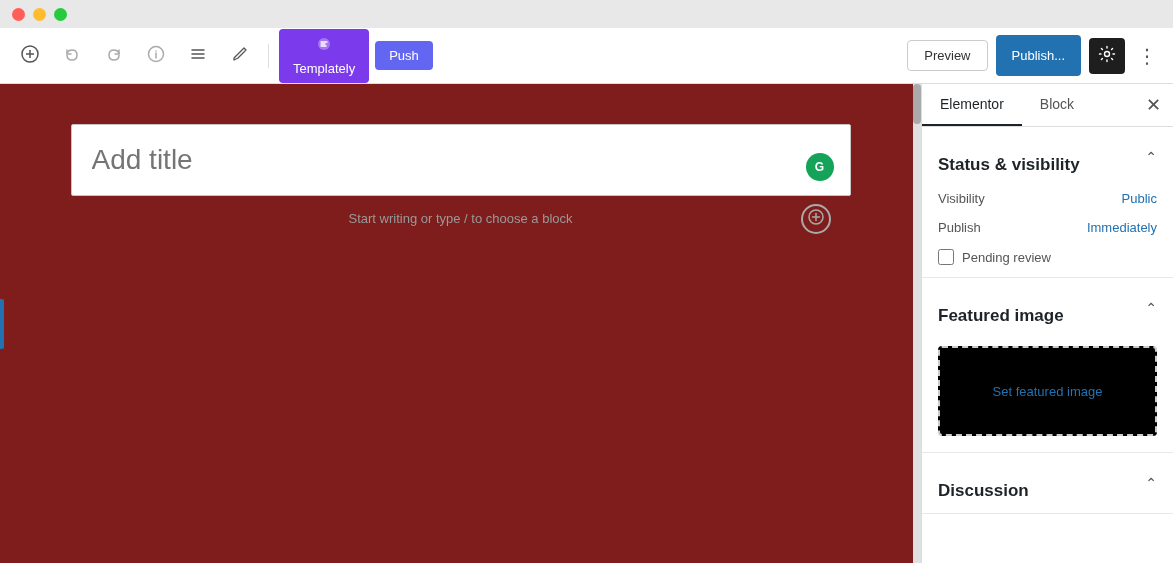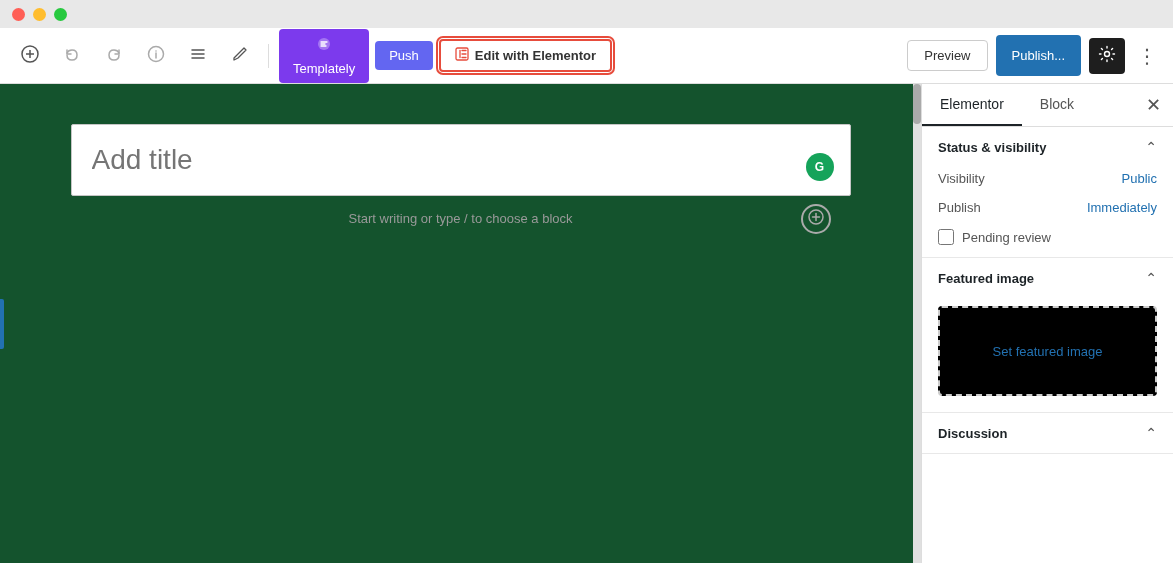--- a/index.html
+++ b/index.html
@@ -118,21 +118,21 @@
 
     
     .main-layout {
       display: flex;
       height: calc(563px - 28px - 56px);
     }
 
     
     .editor-area {
       flex: 1;
-      background: #14532d;
+      background: #7f1d1d;
       overflow-y: auto;
       position: relative;
       padding: 40px 20px;
       display: flex;
       flex-direction: column;
       align-items: center;
     }
     .scrollbar-track {
       position: absolute;
       right: 0; top: 0; bottom: 0;
@@ -252,23 +252,24 @@
       border-bottom: 1px solid #e8e8e8;
     }
     .sidebar-section-header {
       display: flex;
       align-items: center;
       justify-content: space-between;
       padding: 12px 16px;
       cursor: pointer;
     }
     .sidebar-section-title {
-      font-size: 13px;
+      font-size: 17px;
       font-weight: 600;
       color: #1d2327;
+      margin-top: 16px;
     }
     .chevron-icon {
       font-size: 14px;
       color: #555;
     }
 
     .sidebar-field {
       padding: 4px 16px 10px 16px;
       display: flex;
       align-items: center;
@@ -390,32 +391,20 @@
     <span>
       <svg width="16" height="16" viewBox="0 0 16 16" fill="white">
           <circle cx="8" cy="8" r="6" fill="white" fill-opacity="0.3"></circle>
           <path d="M5 6h6M5 8h4M5 10h5" stroke="white" stroke-width="1.3" stroke-linecap="round"></path>
         </svg>
     </span>
     <span>Templately</span>
   </button>
   <button class="btn-push">
     <span>Push</span>
-  </button>
-  <button class="btn-elementor">
-    <span>
-      <svg width="14" height="14" viewBox="0 0 14 14" fill="none">
-          <rect x="1" y="1" width="12" height="12" rx="1.5" stroke="#e74c3c" stroke-width="1.3" fill="none"></rect>
-          <line x1="5" y1="3.5" x2="5" y2="10.5" stroke="#e74c3c" stroke-width="1.3" stroke-linecap="round"></line>
-          <line x1="7" y1="3.5" x2="11" y2="3.5" stroke="#e74c3c" stroke-width="1.3" stroke-linecap="round"></line>
-          <line x1="7" y1="7" x2="11" y2="7" stroke="#e74c3c" stroke-width="1.3" stroke-linecap="round"></line>
-          <line x1="7" y1="10.5" x2="11" y2="10.5" stroke="#e74c3c" stroke-width="1.3" stroke-linecap="round"></line>
-        </svg>
-    </span>
-    <span>Edit with Elementor</span>
   </button>
   <div class="toolbar-right">
     <button class="btn-preview">
       <span>Preview</span>
     </button>
     <button class="btn-publish">
       <span>Publish...</span>
     </button>
     <button class="btn-settings">
       <span>

